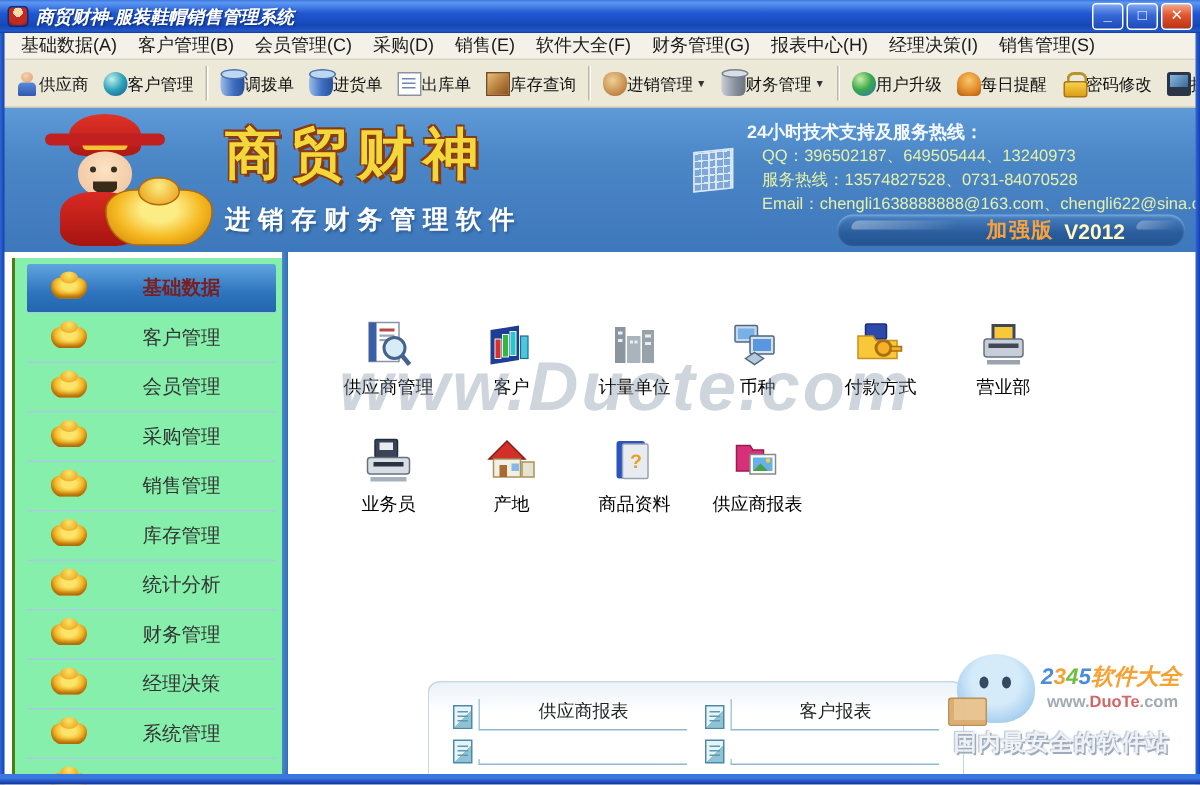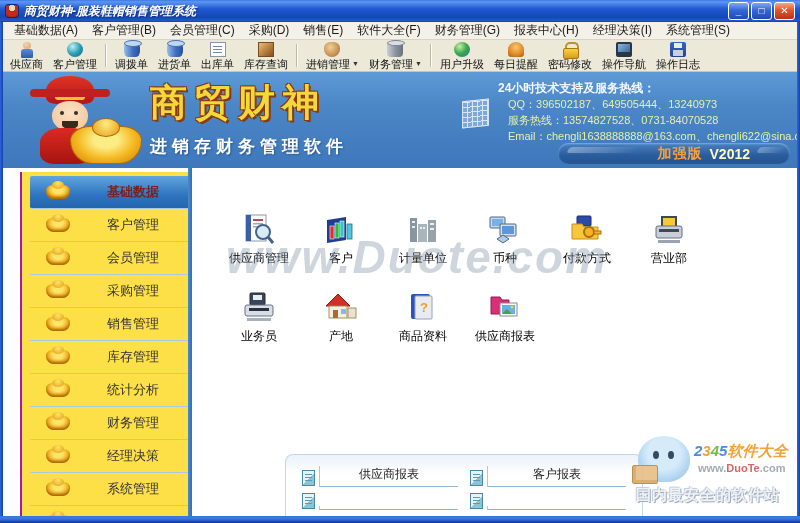--- a/index.html
+++ b/index.html
@@ -28,21 +28,21 @@
     background:linear-gradient(180deg,#3A77E0 0 40%,#10309E 100%);}
 
   
   .menubar{position:absolute;left:3px;top:22px;width:794px;height:18px;background:#F4F2E8;
     border-bottom:1px solid #D9D5C2;display:flex;align-items:center;padding-left:4px;z-index:10;}
   .menu-item{padding:0 7px;font-size:12px;color:#1A1A1A;white-space:nowrap;cursor:default;}
 
   
   .toolbar{position:absolute;left:3px;top:40px;width:794px;height:32px;background:#ECE9D8;
     border-bottom:1px solid #C9C5B2;display:flex;align-items:stretch;padding:1px 2px;z-index:10;}
-  .tool-item{display:flex;flex-direction:column;align-items:center;justify-content:flex-start;
+  .tool-item{display:flex;flex-direction:row;align-items:center;justify-content:flex-start;
     padding:1px 5px 0;font-size:11px;color:#111;white-space:nowrap;border-radius:2px;}
   .tool-label-row{display:flex;align-items:center;line-height:12px;margin-top:1px;}
   .dd-arrow{font-size:7px;color:#333;margin-left:2px;}
   .tool-sep{width:2px;margin:3px 3px;border-left:1px solid #BDB9A4;border-right:1px solid #FFFFFF;}
 
   
   .ticon{width:16px;height:16px;position:relative;display:block;}
   .ti-person::before{content:"";position:absolute;left:4px;top:0;width:8px;height:7px;border-radius:50%;background:radial-gradient(circle at 40% 35%,#F6D2AE,#DA9E6E);}
   .ti-person::after{content:"";position:absolute;left:2px;top:7px;width:12px;height:9px;border-radius:3px 3px 1px 1px;background:linear-gradient(180deg,#5A8AD8,#2E5AB0);}
   .ti-globe2{border-radius:50%;background:radial-gradient(circle at 35% 30%,#C2F0EE,#2AA0B8 50%,#1A5888 100%);}
@@ -96,21 +96,21 @@
     display:flex;align-items:center;justify-content:flex-end;padding-right:40px;}
   .badge-ribbon::before{content:"";position:absolute;left:10px;top:4px;width:70px;height:6px;border-radius:3px;
     background:linear-gradient(90deg,rgba(255,255,255,.35),rgba(255,255,255,0));transform:skewX(-30deg);}
   .badge-ribbon::after{content:"";position:absolute;right:6px;top:4px;width:26px;height:6px;border-radius:3px;
     background:linear-gradient(90deg,rgba(255,255,255,.3),rgba(255,255,255,0));transform:skewX(-30deg);}
   .badge-strong{color:#F9A23C;font-weight:bold;font-size:14px;margin-right:7px;letter-spacing:1px;}
   .badge-ver{color:#FFF8C4;font-weight:bold;font-size:14px;}
 
   
   .content{position:absolute;left:0;top:168px;width:800px;height:352px;background:#FFFFFF;}
-  .sidebar{position:absolute;left:20px;top:4px;width:182px;height:348px;background:#fde047;border-left:2px solid #a21caf;padding:4px 6px 0 8px;}
+  .sidebar{position:absolute;left:8px;top:4px;width:182px;height:348px;background:#86efac;border-left:2px solid #4d7c0f;padding:4px 6px 0 8px;}
   .side-item{position:relative;height:33px;display:flex;align-items:center;border-bottom:1px solid #A9CBE2;cursor:pointer;}
   .side-item.selected{background:linear-gradient(180deg,#61A5DF,#2E74BE 60%,#2266AE);border-radius:2px;}
   .side-label{flex:1;text-align:center;font-size:13px;color:#333;}
   .side-item.selected .side-label{color:#7A1F1F;font-weight:bold;}
   .ingot{width:24px;height:14px;margin-left:16px;position:relative;flex:0 0 auto;
     background:radial-gradient(ellipse at 50% 35%,#FBE468 0 28%,#F2B01E 60%,#C87D08 100%);
     border-radius:45% 45% 50% 50%/70% 70% 100% 100%;box-shadow:inset 0 -2px 3px #A8650A;}
   .ingot::before{content:"";position:absolute;left:50%;top:-4px;transform:translateX(-50%);width:12px;height:8px;
     background:radial-gradient(circle at 50% 30%,#FBE468,#E89A10);border-radius:50%;}
   .vdivider{position:absolute;left:188px;top:0;width:4px;height:352px;background:linear-gradient(90deg,#4A8ACA,#2F6FB8);}
@@ -166,21 +166,21 @@
   <div class="menubar">
     <div class="menu-item">基础数据(A)</div>
     <div class="menu-item">客户管理(B)</div>
     <div class="menu-item">会员管理(C)</div>
     <div class="menu-item">采购(D)</div>
     <div class="menu-item">销售(E)</div>
     <div class="menu-item">软件大全(F)</div>
     <div class="menu-item">财务管理(G)</div>
     <div class="menu-item">报表中心(H)</div>
     <div class="menu-item">经理决策(I)</div>
-    <div class="menu-item">系统管理(S)</div>
+    <div class="menu-item">销售管理(S)</div>
   </div>
 
   <div class="toolbar">
     <div class="tool-item">
       <span class="ticon ti-person"></span>
       <div class="tool-label-row">
           <span>供应商</span>
         </div>
     </div>
     <div class="tool-item">

